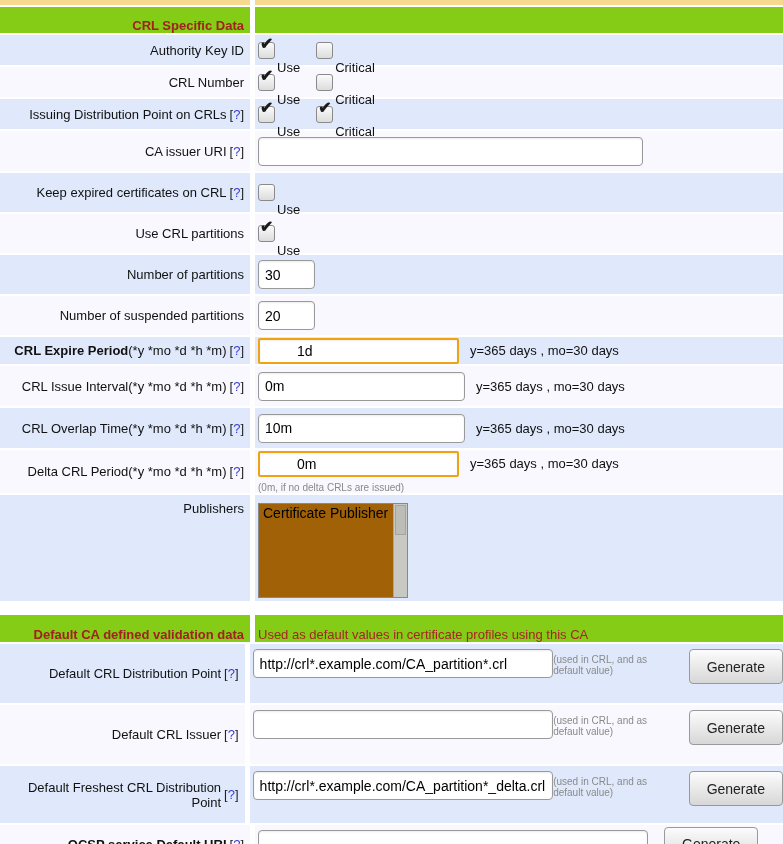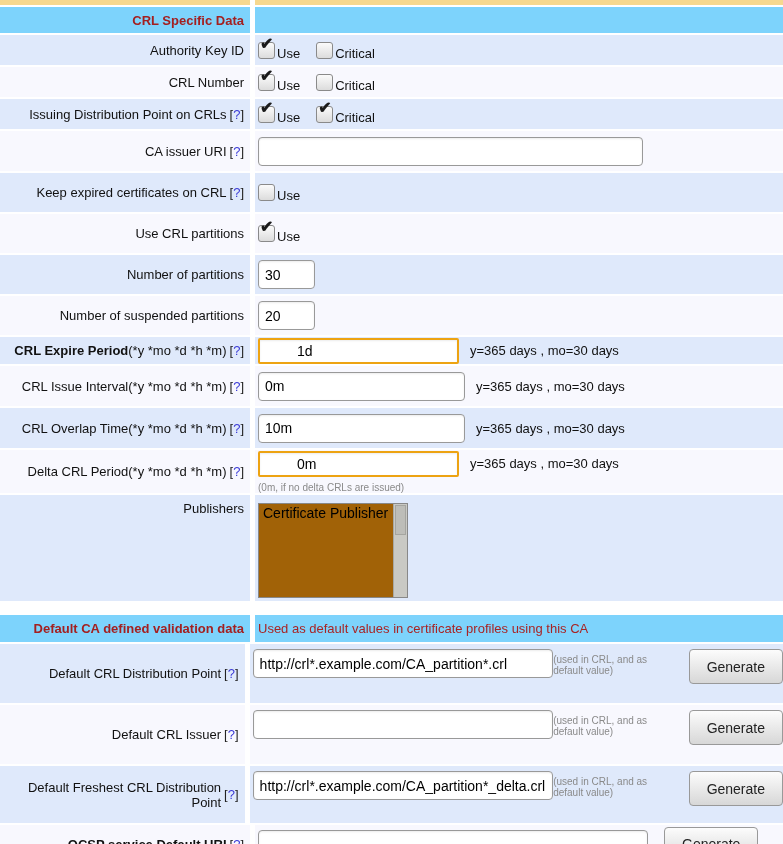--- a/index.html
+++ b/index.html
@@ -3,40 +3,40 @@
 <meta charset="utf-8">
 <style>
   html,body{margin:0;padding:0;background:#ffffff;}
   body{width:783px;height:844px;overflow:hidden;font-family:"Liberation Sans",sans-serif;}
 
   .row{display:flex;margin-bottom:2px;}
   .lc{width:250px;margin-right:5px;box-sizing:border-box;display:flex;align-items:center;
       justify-content:flex-end;padding-right:6px;font-size:13px;color:#111;text-align:right;}
   .rc{flex:1;box-sizing:border-box;display:flex;align-items:center;padding-left:3px;}
 
-  .tan{background:#7dd3fc;}
+  .tan{background:#84cc16;align-items:flex-end;}
   .tandark{background:#f6d88f;}
   .blue{background:#dfe9fb;}
   .lite{background:#f8f8fe;align-items:center;}
 
   .h5{height:5px;} .h26{height:26px;} .h27{height:27px;} .h28{height:39px;}
   .h30{height:30px;} .h38{height:38px;} .h39{height:39px;} .h40{height:40px;}
   .h43{height:43px;} .h57{height:57px;} .h59{height:59px;} .h106{height:106px;} .h3{height:3px;margin-bottom:0;}
 
   .title-red{font-weight:bold;color:#a32020;font-size:13px;}
   .subtitle-red{color:#a82424;font-size:13px;}
   .bld{font-weight:bold;}
 
   .help{margin-left:3px;text-decoration:none;cursor:pointer;font-size:13px;color:#222;}
   .help .q{color:#3b3bd6;}
 
   .cb{width:15px;height:15px;border:1px solid #8a8a8a;border-radius:3px;
       background:linear-gradient(#fbfbfb,#dcdcdc);position:relative;flex:0 0 auto;}
   .cb .mk{position:absolute;top:-7px;left:1px;font-size:16px;font-weight:bold;color:#1a1a1a;line-height:1;}
-  .cbl{font-size:13px;color:#111;position:relative;top:3px;margin-left:2px;margin-right:16px;}
+  .cbl{font-size:13px;color:#111;position:relative;top:17px;margin-left:2px;margin-right:16px;}
 
   .ti{border:1px solid #999;border-radius:4px;height:29px;font-size:14px;color:#000;
       padding:0 6px;box-sizing:border-box;font-family:inherit;background:#fff;
       box-shadow:inset 0 1px 2px rgba(0,0,0,0.08);}
   .ti.hl{border:2px solid #eda312;border-radius:2px;height:26px;padding-left:37px;}
   .w-sm{width:57px;}
   .w-med{width:207px;}
   .w-medhl{width:201px;}
   .w-ca{width:385px;}
   .w-url{width:390px;}

